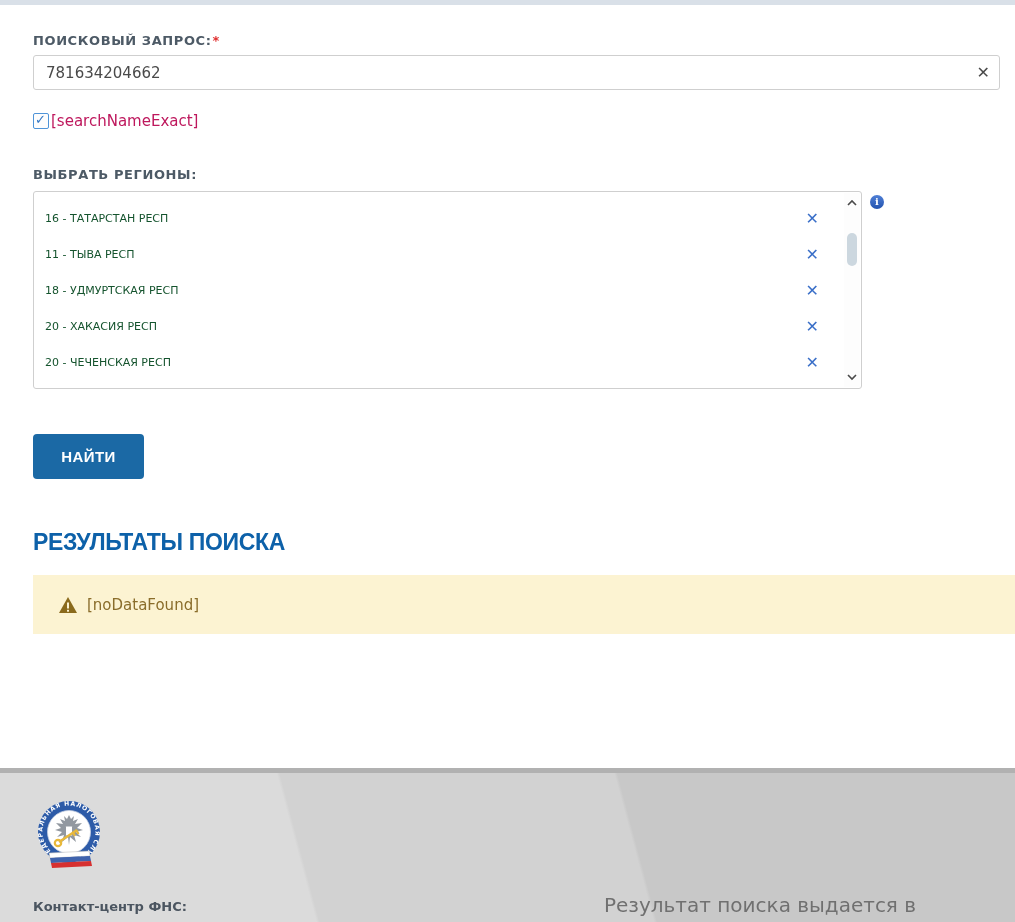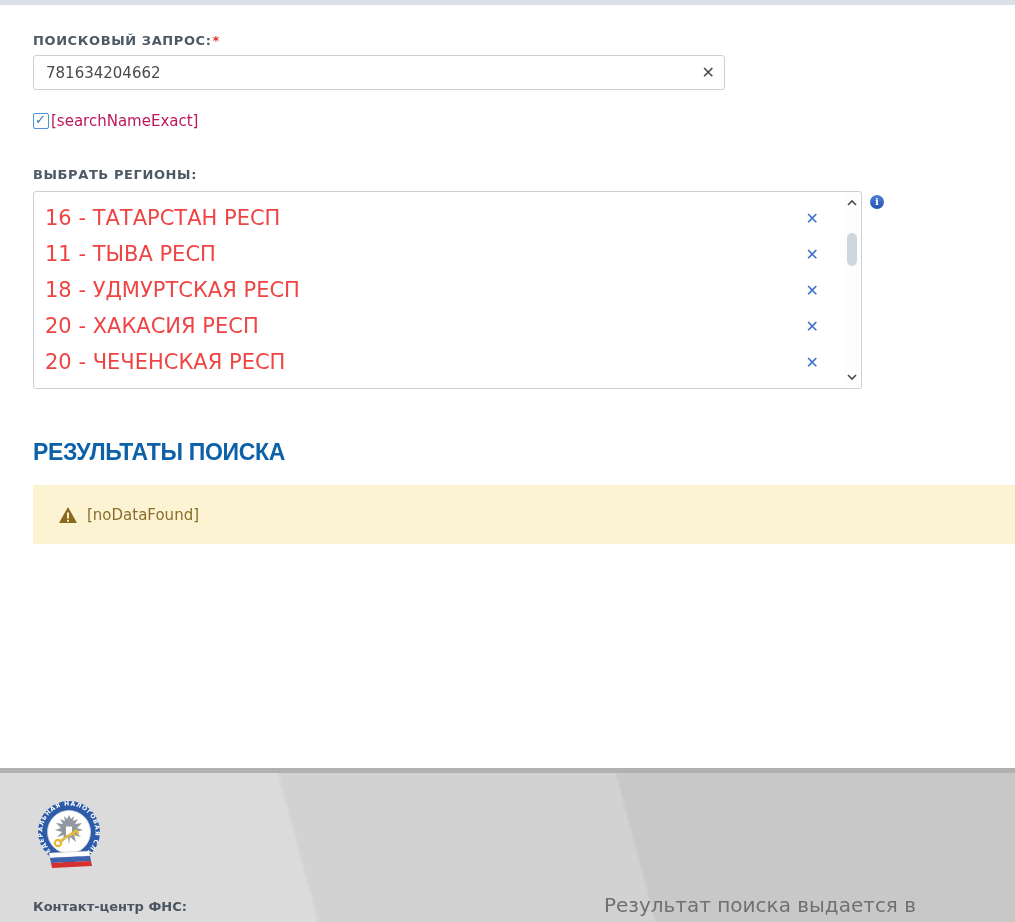--- a/index.html
+++ b/index.html
@@ -23,21 +23,21 @@
     font-size: 13px;
     font-weight: bold;
     letter-spacing: 0.6px;
     color: #4d5a66;
     text-transform: uppercase;
   }
   .required { color: #e03131; margin-left: 1px; }
 
   .input-wrap {
     position: relative;
-    width: 692px;
+    width: 967px;
     height: 35px;
     margin-top: 7px;
     border: 1px solid #cfcfcf;
     border-radius: 3px;
     background: #fff;
   }
   .input-wrap input {
     width: 100%; height: 100%;
     border: none; outline: none;
     padding: 0 36px 0 12px;
@@ -99,22 +99,22 @@
     overflow: hidden;
     padding: 8px 0 0 0;
   }
   .region-row {
     height: 36px;
     display: flex;
     align-items: center;
     padding: 0 42px 0 11px;
   }
   .region-label {
-    font-size: 21px;
-    color: #ef4444;
+    font-size: 11px;
+    color: #14532d;
     flex: 1;
   }
   .region-remove {
     color: #3a6fc8;
     font-size: 16px;
     cursor: pointer;
   }
   .scrollbar {
     position: absolute;
     top: 1px; right: 1px; bottom: 1px;
@@ -281,20 +281,21 @@
         <div class="scroll-thumb"></div>
         <svg class="scroll-arrow down" viewBox="0 0 12 12">
           <polyline points="2,4 6,8 10,4" fill="none" stroke="#4a4a4a" stroke-width="1.6"></polyline>
         </svg>
       </div>
     </div>
 
     <div class="info-icon">i</div>
   </div>
 
+  <button class="find-button">НАЙТИ</button>
 
   <div class="results-heading">РЕЗУЛЬТАТЫ ПОИСКА</div>
 
   <div class="warning-box">
     <svg class="warning-icon" width="18" height="16" viewBox="0 0 18 16">
       <path d="M9 0 L18 16 L0 16 Z" fill="#8a6a1c"></path>
       <rect x="8" y="5.5" width="2" height="6" fill="#fcf3d2"></rect>
       <rect x="8" y="12.8" width="2" height="1.9" fill="#fcf3d2"></rect>
     </svg>
     <span class="warning-text">[noDataFound]</span>

